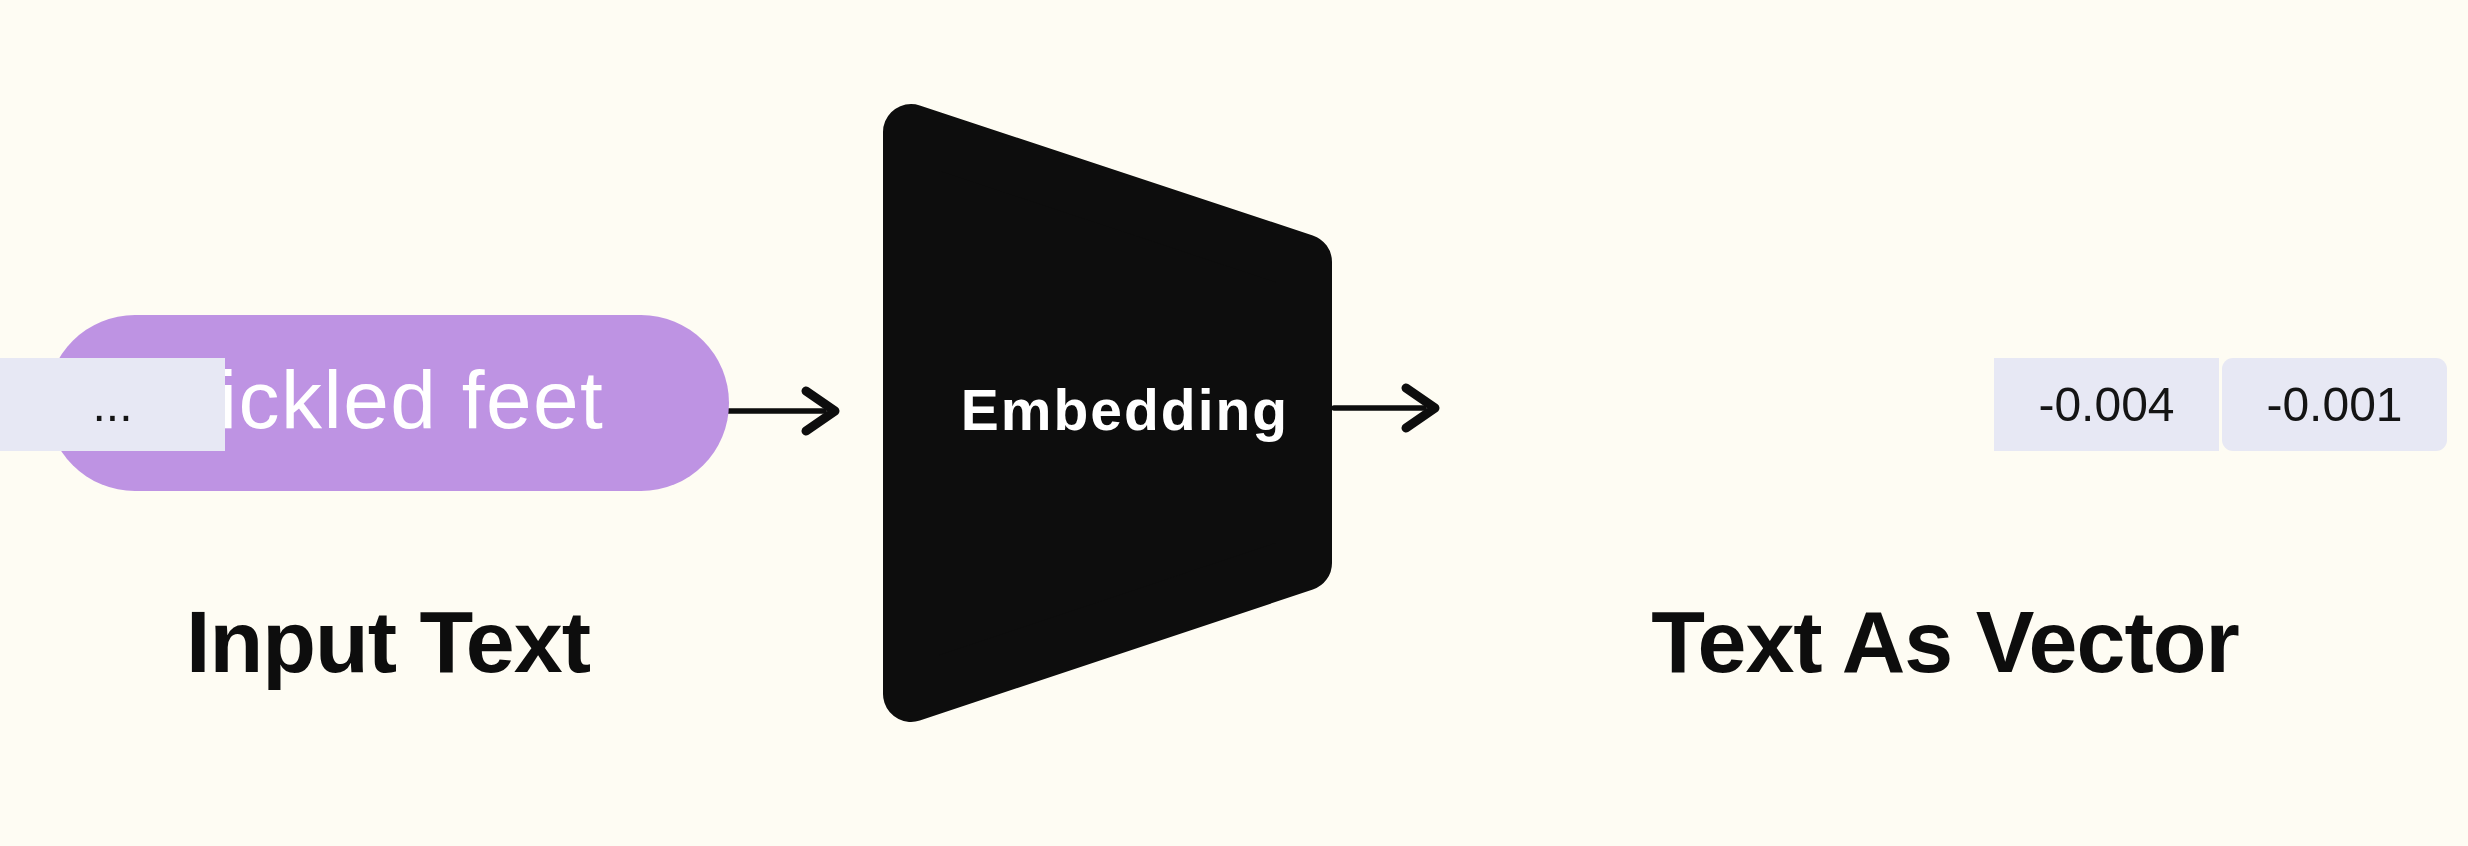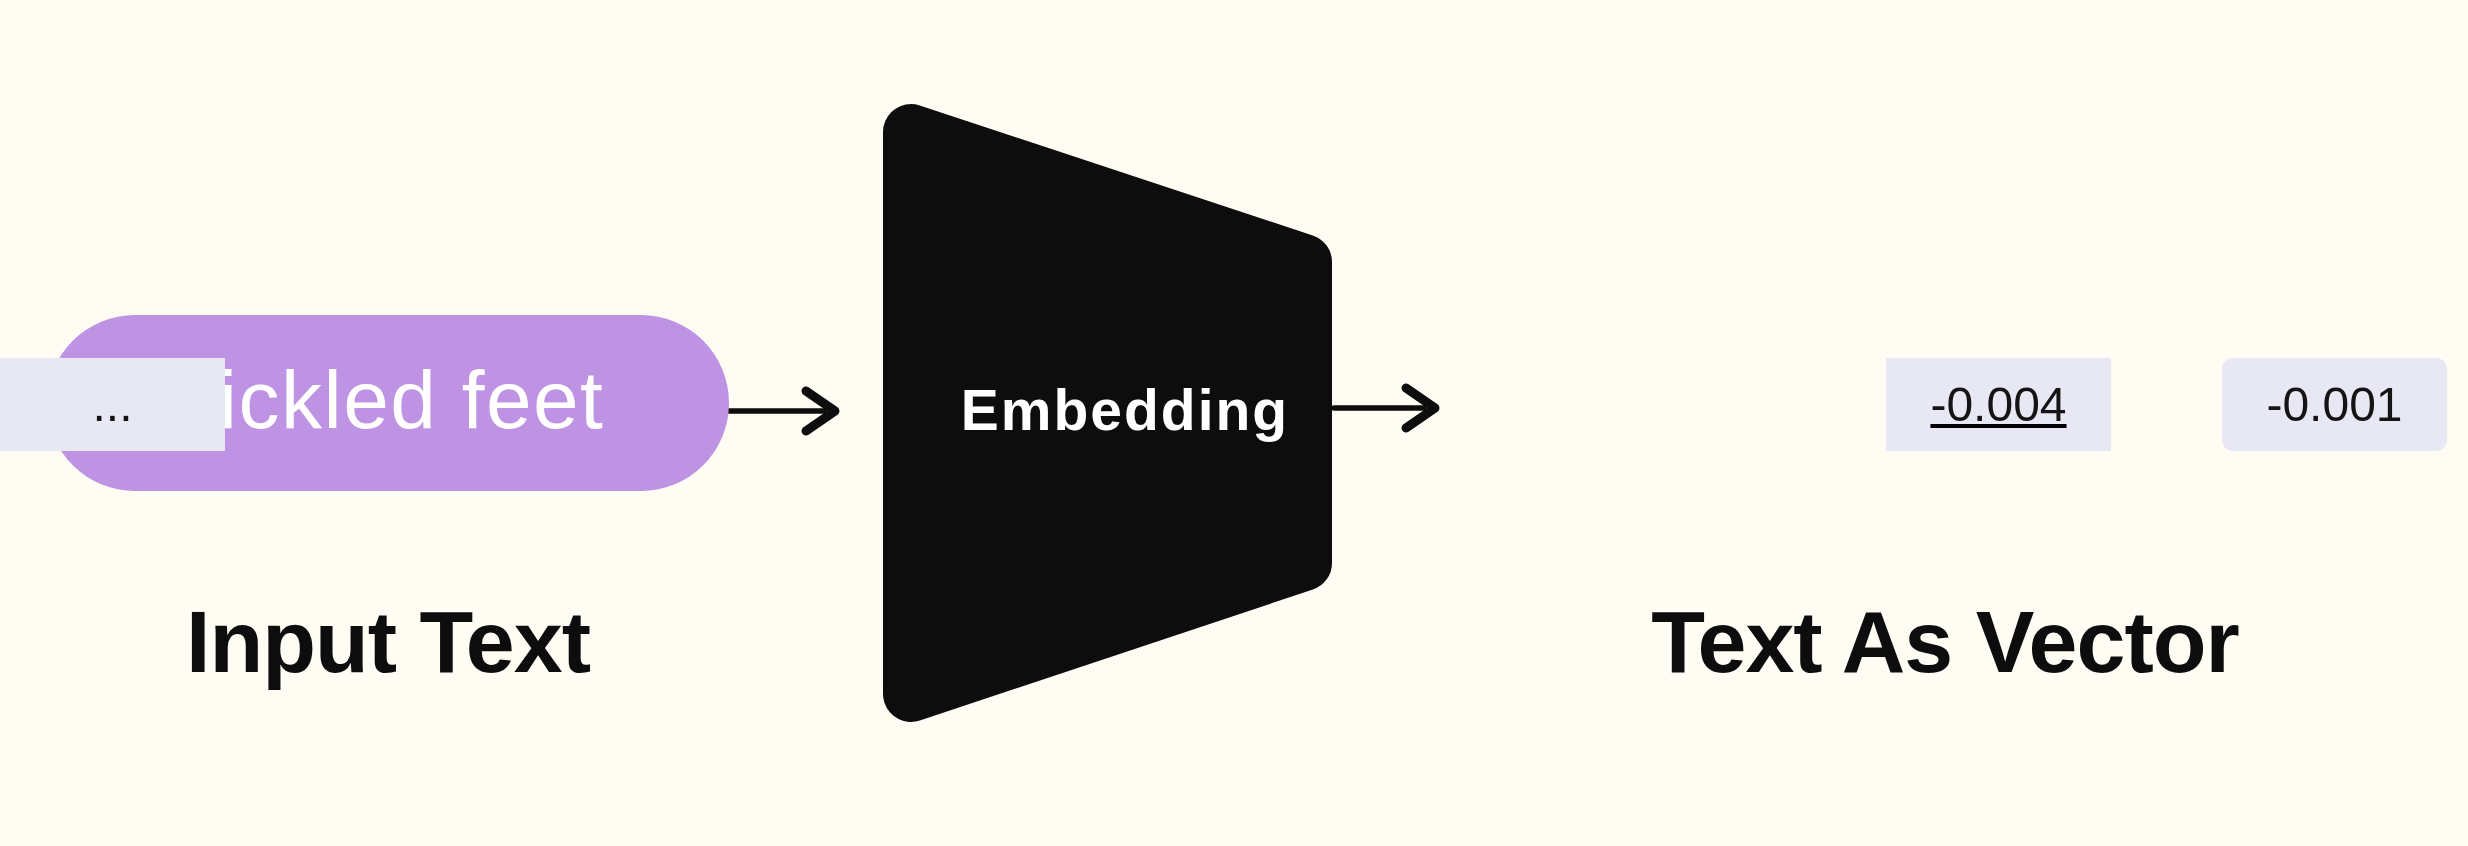--- a/index.html
+++ b/index.html
@@ -77,21 +77,21 @@
     display: flex; align-items: center; justify-content: center;
   }
   .vec-box span {
     color: var(--box-text, #141414);
     font-size: 48px;
     font-weight: 400;
     white-space: nowrap;
   }
   .vec-box:nth-of-type(1) { left: 1443px; }
   .vec-box:nth-of-type(2) { left: 1703px; }
-  .vec-box:nth-of-type(3) { left: 1886px; text-decoration: underline; }
+  .vec-box:nth-of-type(3) { left: 1994px; }
   .vec-box:nth-of-type(4) { left: 2222px; border-radius: 11px; }
   .caption {
     position: absolute;
     top: 584px; height: 116px;
     display: flex; align-items: center; justify-content: center;
     color: var(--ink, #0D0D0D);
     font-size: 88px;
     font-weight: 700;
     letter-spacing: -1px;
     white-space: nowrap;

